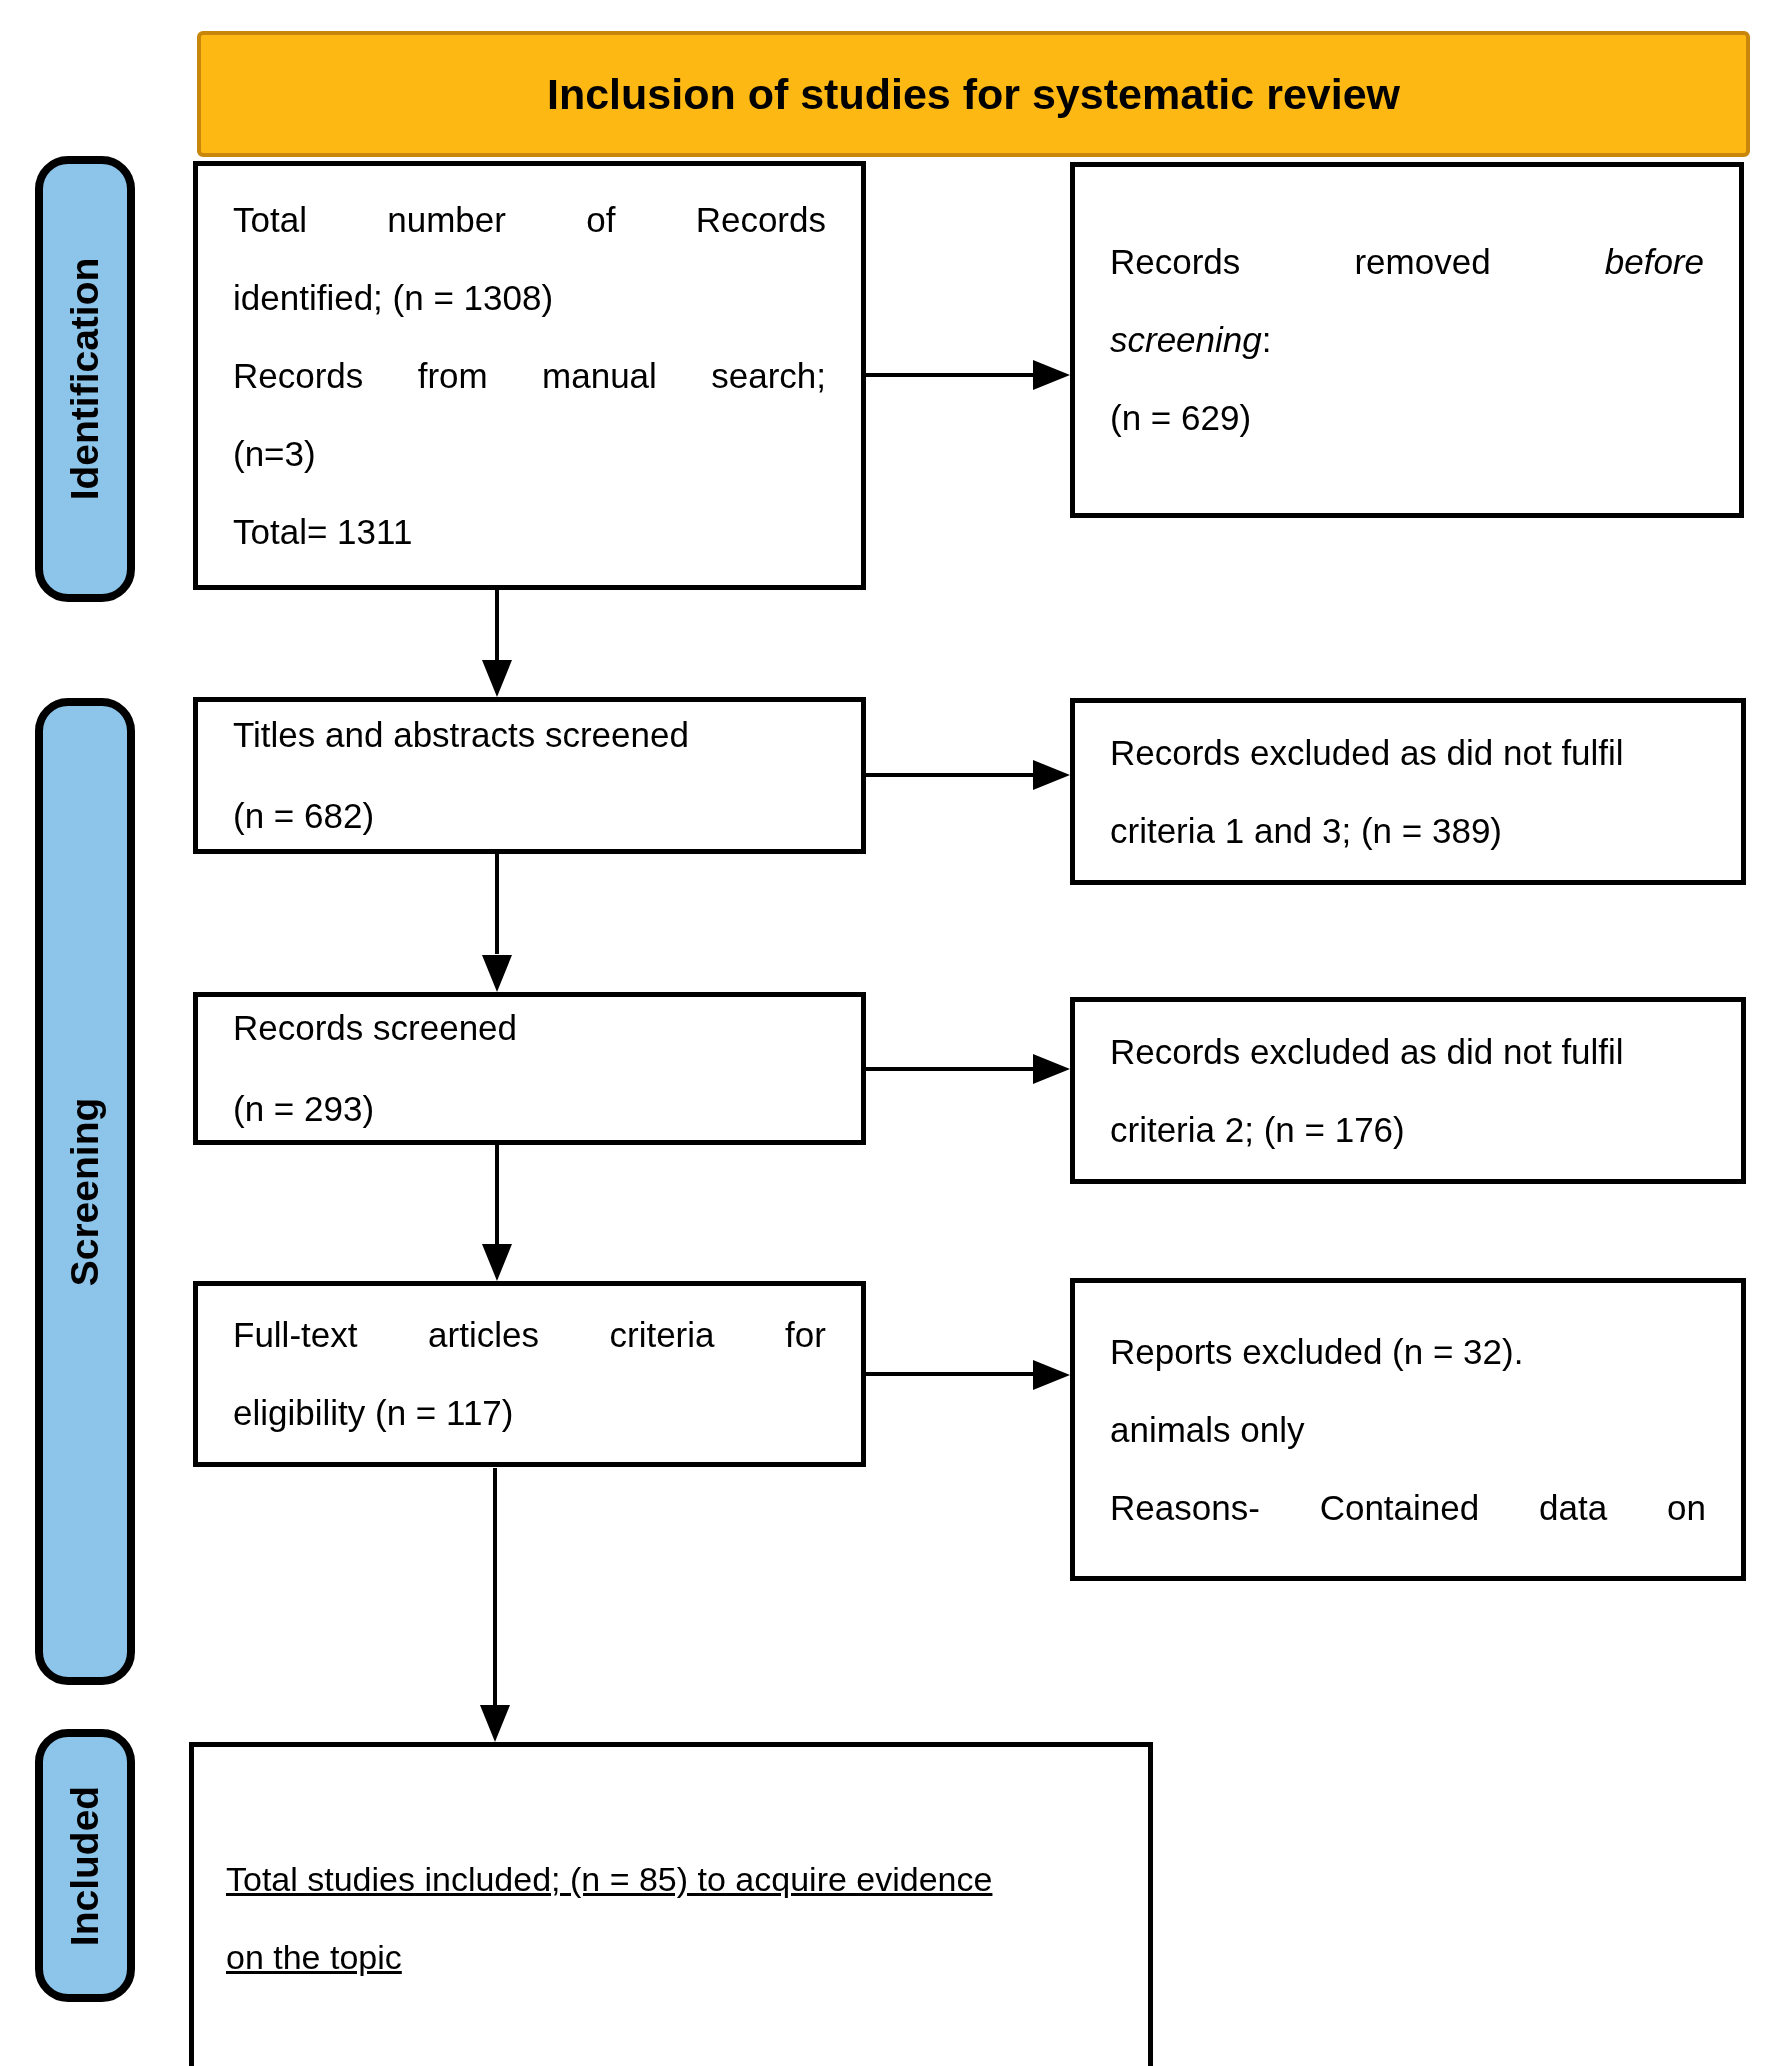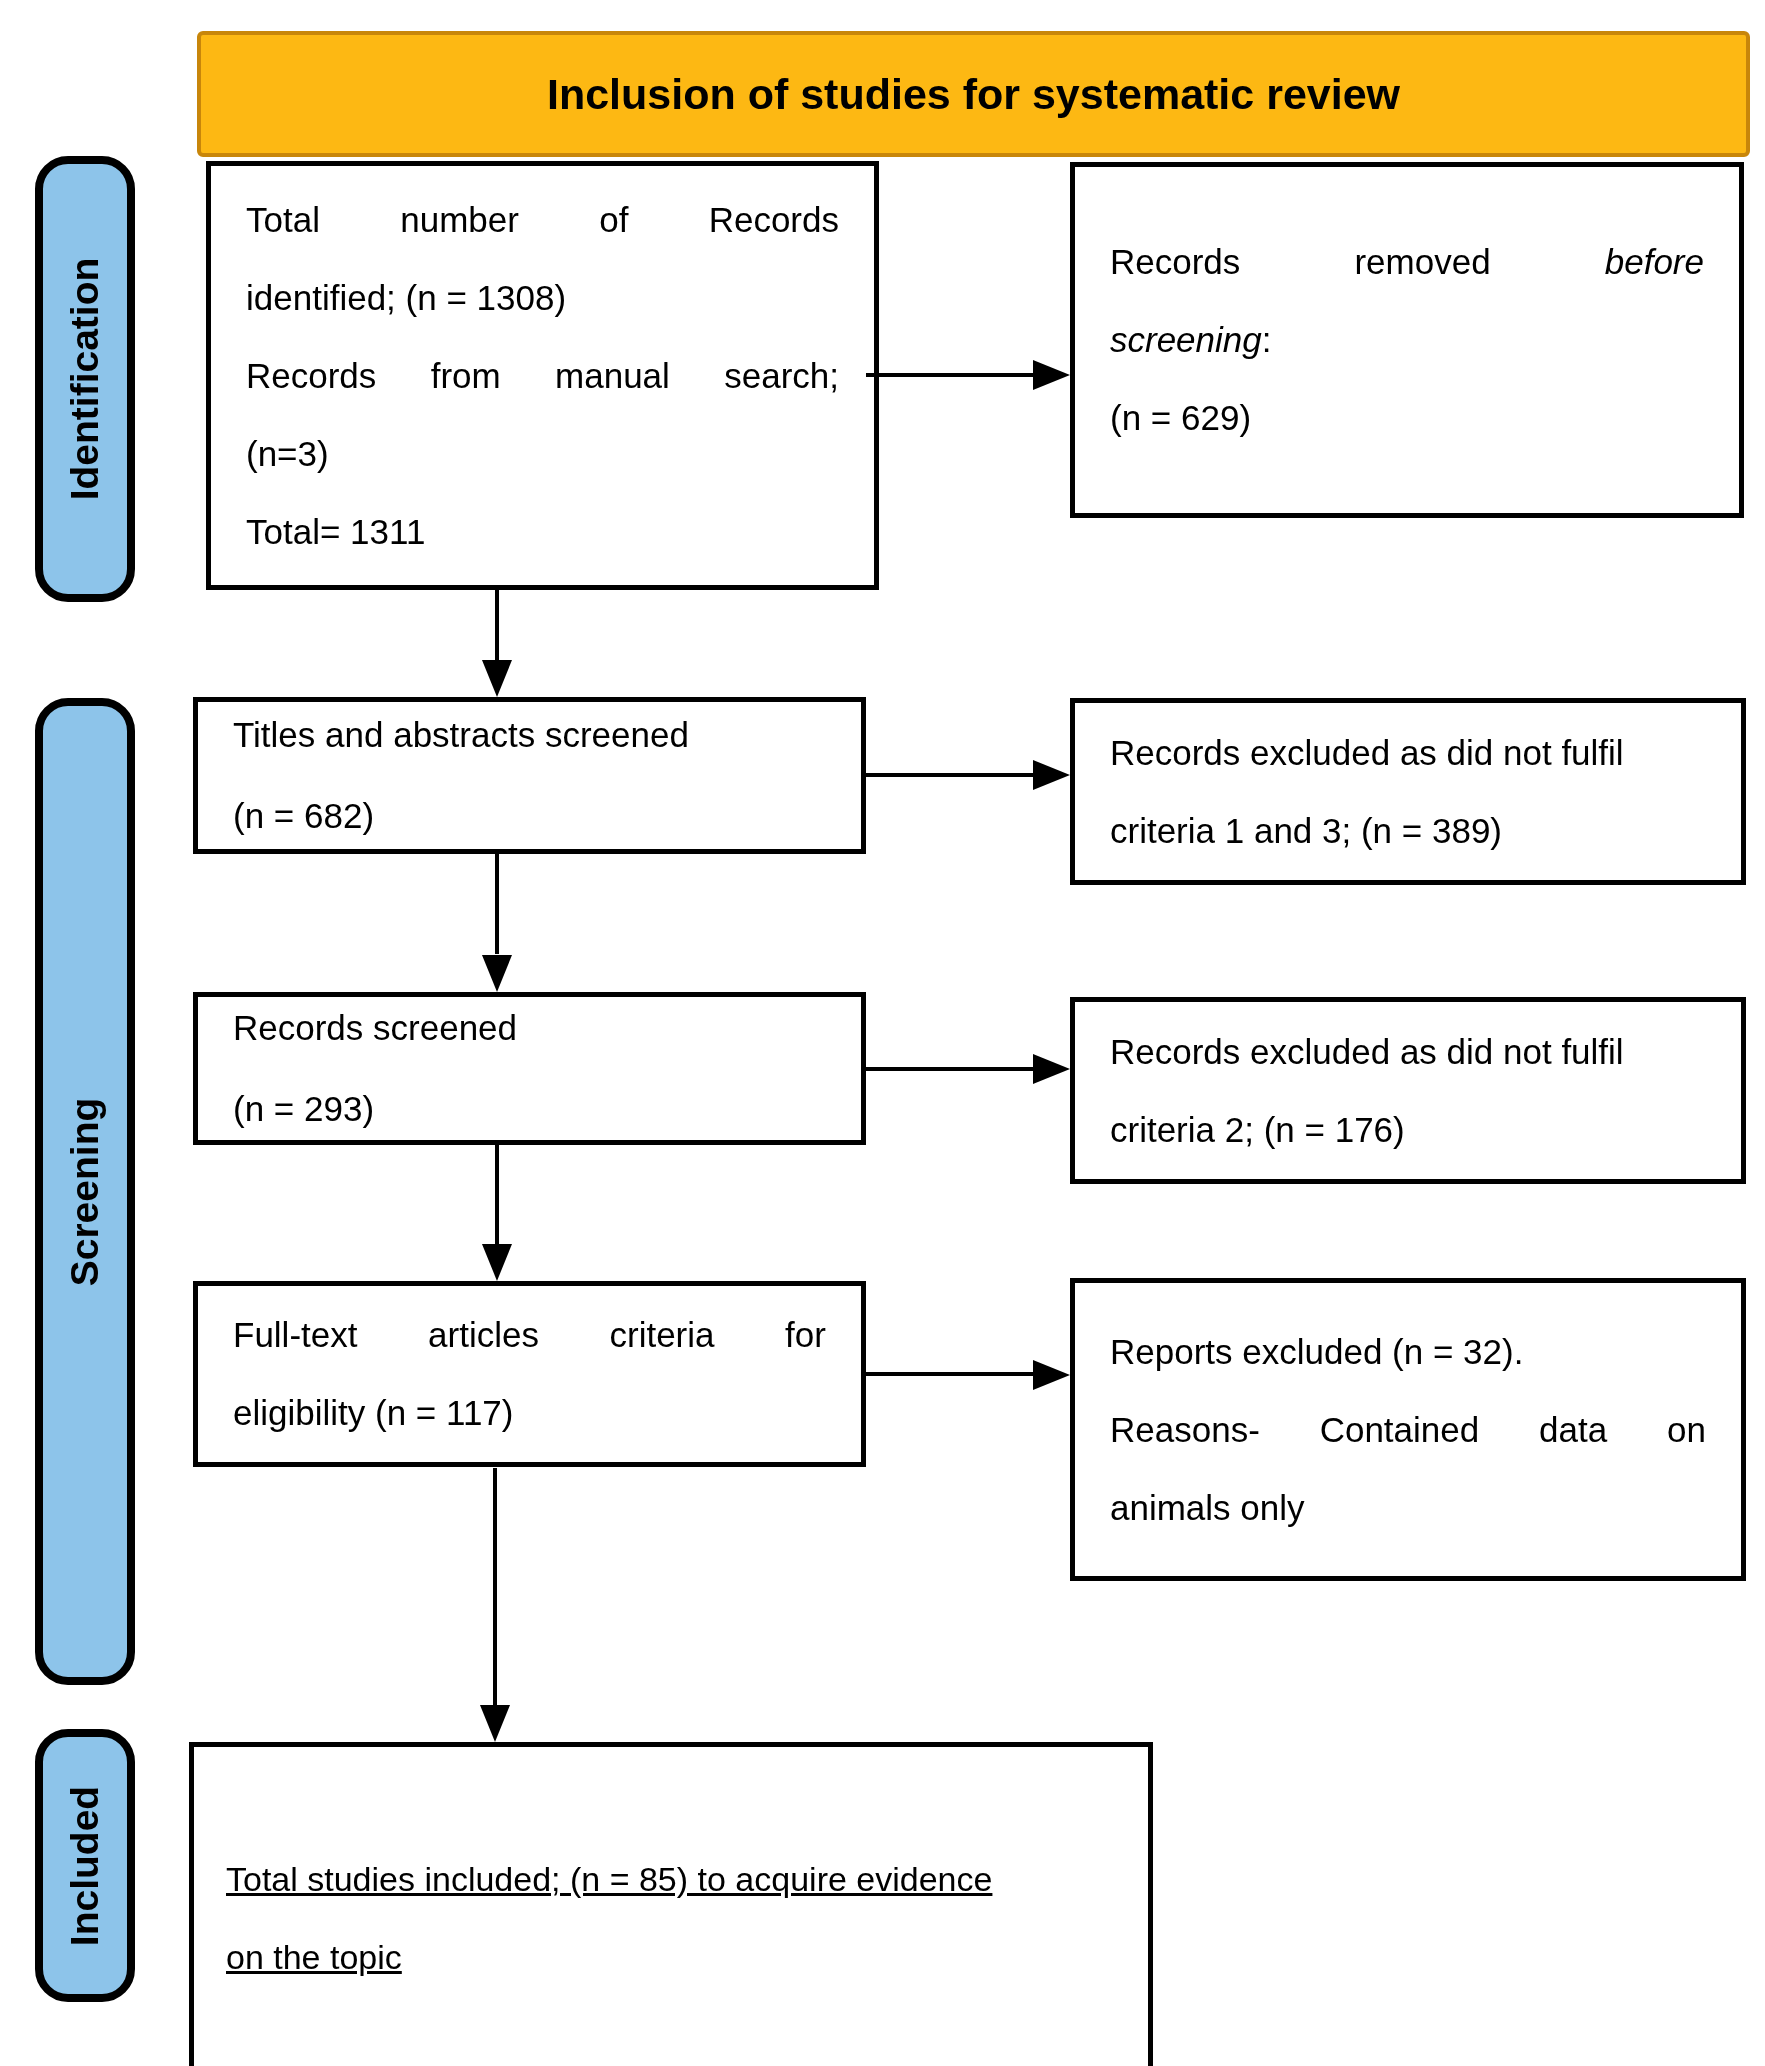--- a/index.html
+++ b/index.html
@@ -54,21 +54,21 @@
     display: flex; flex-direction: column; justify-content: center;
     padding: 0 35px;
     font-size: 35px;
     line-height: 78px;
   }
   .box .ln { white-space: nowrap; }
   .box.tight { line-height: 70px; gap: 11px; }
   .spread { display: flex; justify-content: space-between; }
   .italic { font-style: italic; }
 
-  #box-identified        { left: 206px;  top: 161px;  width: 673px; height: 429px; }
+  #box-identified        { left: 193px;  top: 161px;  width: 673px; height: 429px; }
   #box-removed           { left: 1070px; top: 162px;  width: 674px; height: 356px; }
   #box-titles-screened   { left: 193px;  top: 697px; width: 673px; height: 157px; }
   #box-excluded-13       { left: 1070px; top: 698px; width: 676px; height: 187px; }
   #box-records-screened  { left: 193px;  top: 992px; width: 673px; height: 153px; }
   #box-excluded-2        { left: 1070px; top: 997px; width: 676px; height: 187px; }
   #box-fulltext          { left: 193px;  top: 1281px; width: 673px; height: 186px; }
   #box-reports-excluded  { left: 1070px; top: 1278px; width: 676px; height: 303px; }
   #box-included          { left: 189px;  top: 1742px; width: 964px; height: 352px; font-size: 34px; padding: 0 32px; text-decoration: underline; }
 
   
@@ -161,27 +161,27 @@
         <span>Full-text</span>
         <span>articles</span>
         <span>criteria</span>
         <span>for</span>
       </div>
     <div class="ln">eligibility (n = 117)</div>
   </div>
 
   <div class="box" id="box-reports-excluded">
     <div class="ln">Reports excluded (n = 32).</div>
+    <div class="ln">animals only</div>
     <div class="ln spread">
         <span>Reasons-</span>
         <span>Contained</span>
         <span>data</span>
         <span>on</span>
       </div>
-    <div class="ln">animals only</div>
   </div>
 
   <div class="box" id="box-included">
     <div class="ln">Total studies included; (n = 85) to acquire evidence</div>
     <div class="ln">on the topic</div>
   </div>
 
   <div>
     <div class="hline" style="left:866px; top:373px; width:168px;"></div>
     <div class="head-right" style="left:1033px; top:360px;"></div>

